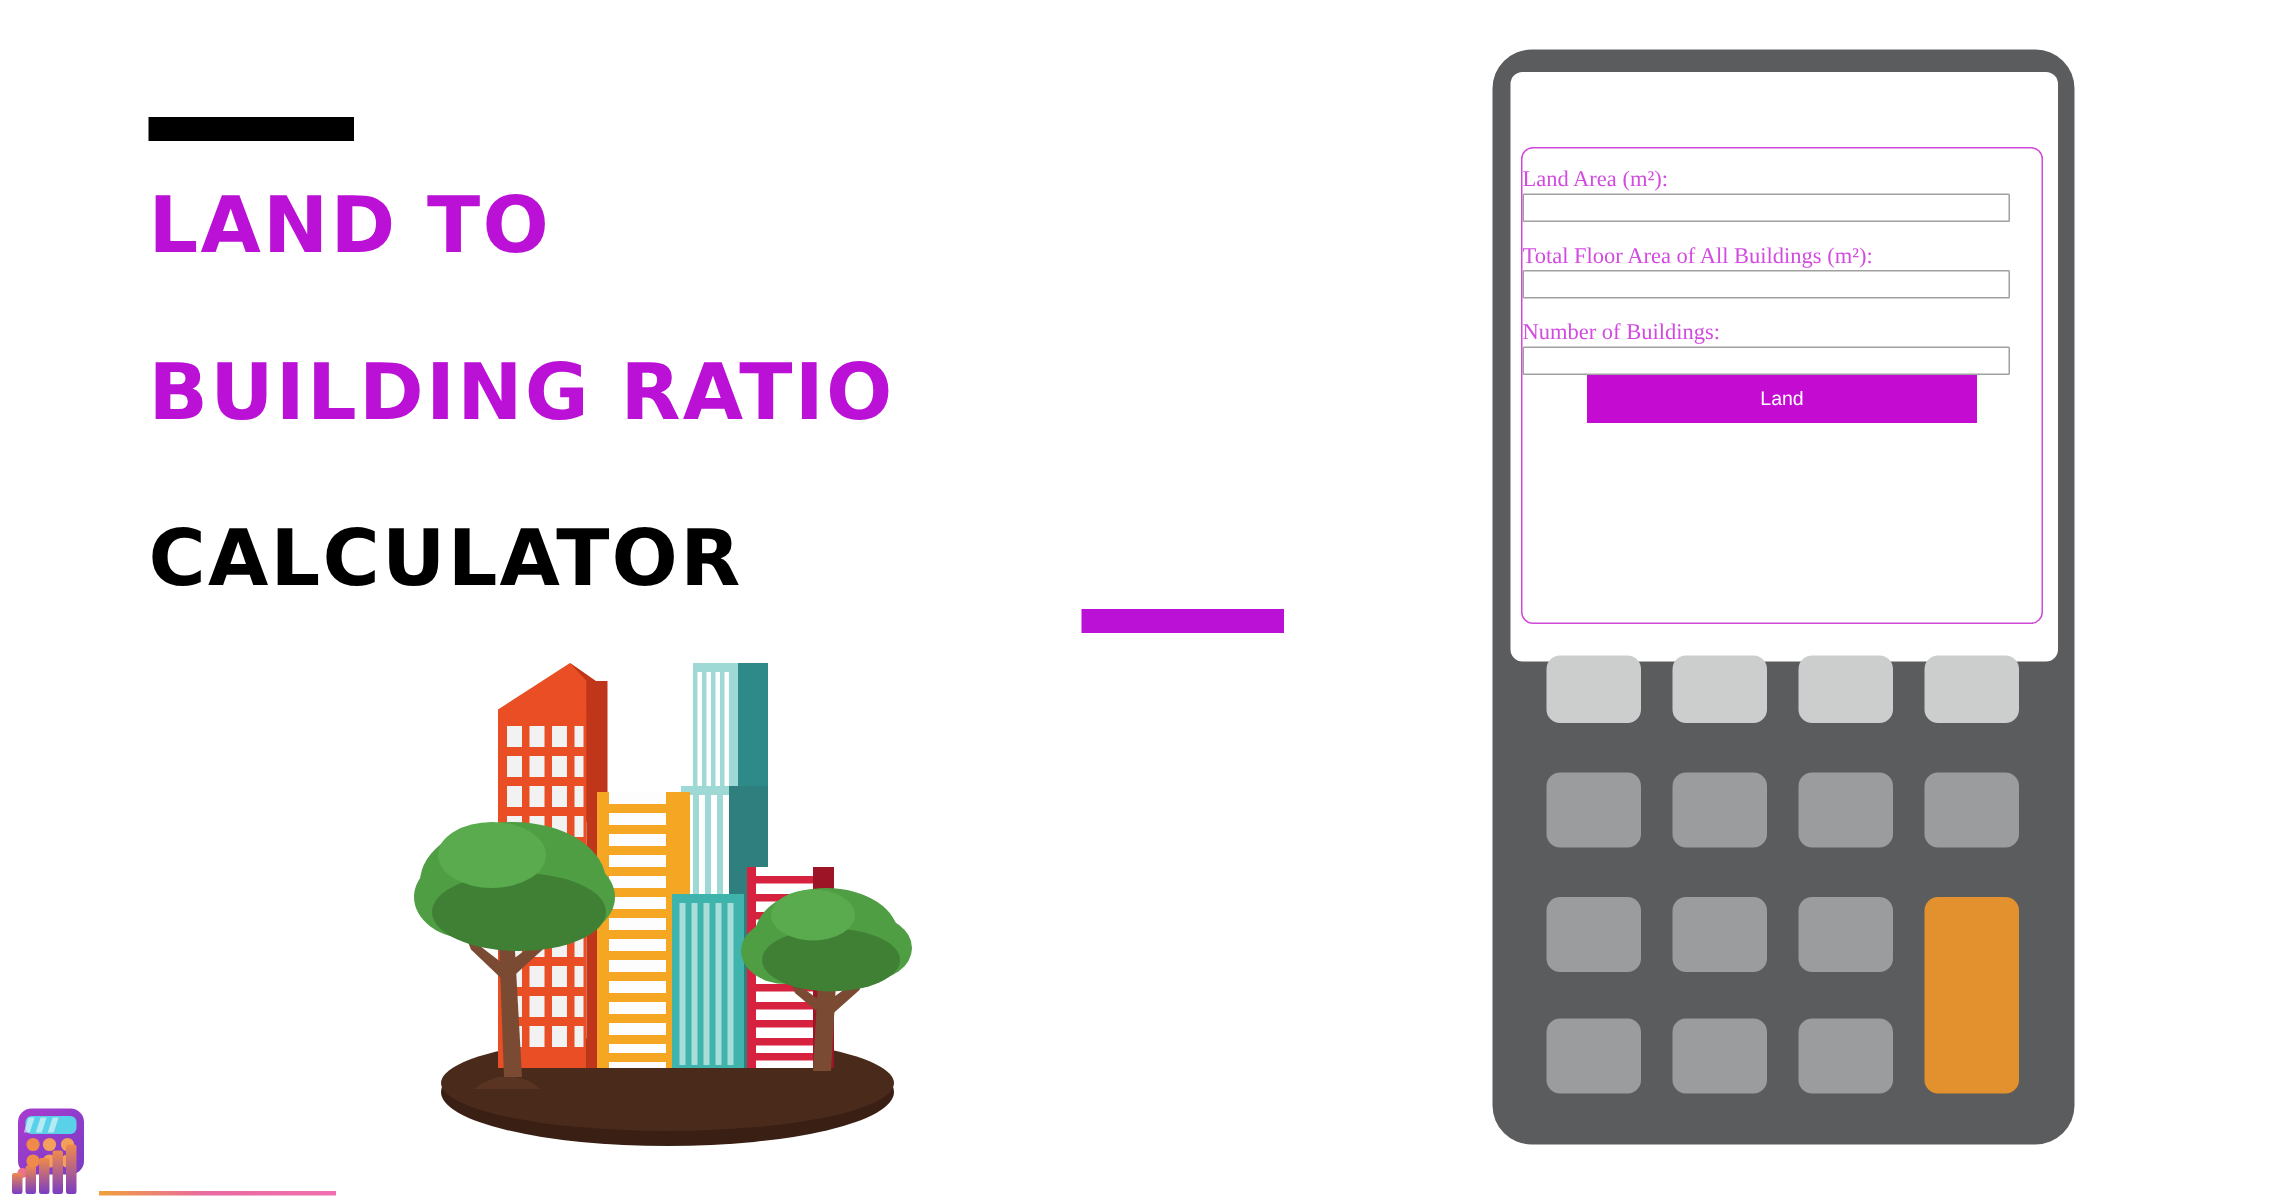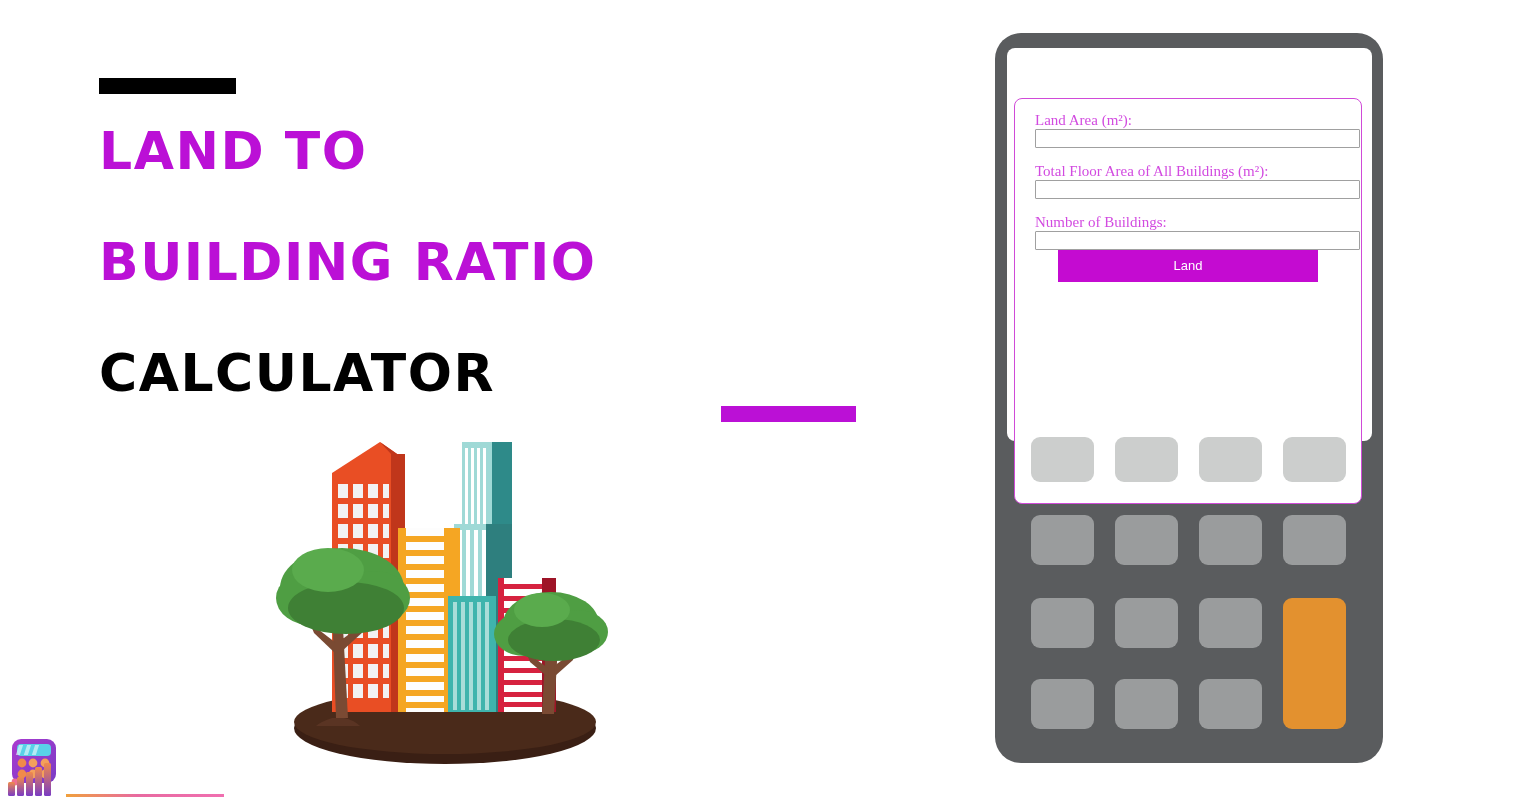--- a/index.html
+++ b/index.html
@@ -105,25 +105,25 @@
     position: absolute;
     left: 12px; top: 15px;
     width: 365px; height: 393px;
     background: #ffffff;
     border-radius: 8px;
   }
 
   #form-box {
     position: absolute;
     left: 7px; top: 50px;
-    width: 348px; height: 406px;
+    width: 348px; height: 318px;
     border: 1px solid #d04ad8;
     border-radius: 8px;
     background: #ffffff;
-    padding: 12px 20px;
+    padding: 12px 0;
   }
 
   .field-label {
     font-family: "Liberation Serif", serif;
     font-size: 15px;
     color: #d24ae0;
     margin: 0 0 3px 0;
     line-height: 18px;
     white-space: nowrap;
   }

